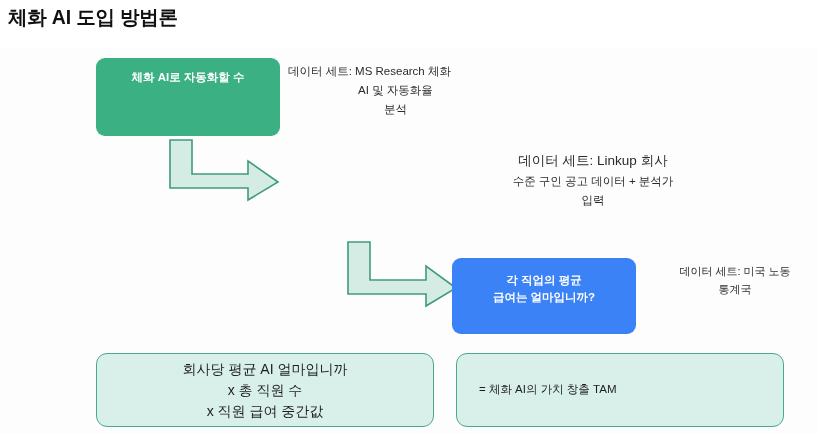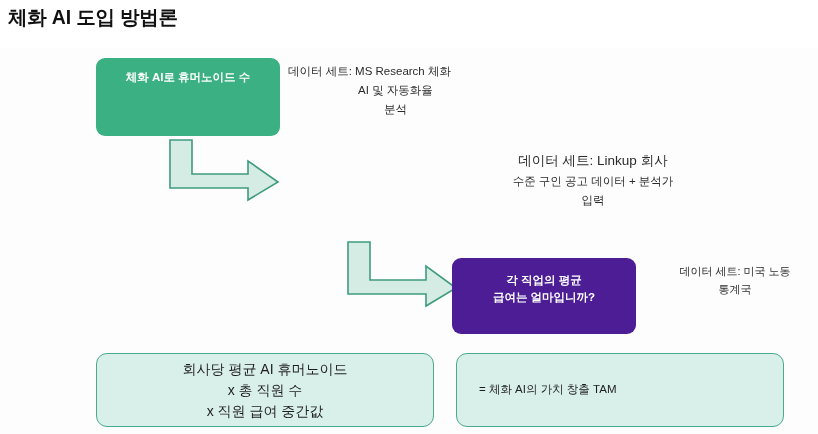--- a/index.html
+++ b/index.html
@@ -67,21 +67,21 @@
     left: 275px; top: 150px;
     width: 181px; height: 82px;
     background: #3bb083;
     padding-top: 7px;
     font-size: 12.5px;
   }
   #qbox-2 .qline.small { font-size: 11px; }
   #qbox-3 {
     left: 452px; top: 258px;
     width: 184px; height: 76px;
-    background: #4c1d95;
+    background: #3b82f6;
     padding-top: 14px;
     font-size: 11.5px;
   }
 
   
   .caption {
     position: absolute;
     text-align: center;
     color: #2b2b2b;
     line-height: 1.65;
@@ -128,21 +128,21 @@
 </head>
 <body>
 
 <div id="slide">
 
   <div class="body-wash"></div>
 
   <div class="slide-title">체화 AI 도입 방법론</div>
 
   <div class="qbox" id="qbox-1">
-    <span class="qline">체화 AI로 휴머노이드 수</span>
+    <span class="qline">체화 AI로 자동화할 수</span>
   </div>
 
   <div class="caption" id="caption-1">
     <span class="cline">데이터 세트: MS Research 체화</span>
     <span class="cline">AI 및 자동화율</span>
     <span class="cline">분석</span>
   </div>
 
   <svg class="arrow" style="left:162px; top:136px;" width="124" height="68" viewBox="0 0 124 68">
     <path d="M 8 4 L 30 4 L 30 38 L 86 38 L 86 25 L 116 46 L 86 64 L 86 52 L 8 52 Z" fill="#d5ece4" stroke="#3f9b7f" stroke-width="1.6" stroke-linejoin="miter"></path>
@@ -163,21 +163,21 @@
     <span class="qline">각 직업의 평균</span>
     <span class="qline">급여는 얼마입니까?</span>
   </div>
 
   <div class="caption" id="caption-3">
     <span class="cline">데이터 세트: 미국 노동</span>
     <span class="cline">통계국</span>
   </div>
 
   <div class="fbox" id="fbox-left">
-    <span class="fline">회사당 평균 AI 휴머노이드</span>
+    <span class="fline">회사당 평균 AI 얼마입니까</span>
     <span class="fline">x 총 직원 수</span>
     <span class="fline">x 직원 급여 중간값</span>
   </div>
 
   <div class="fbox" id="fbox-right">
     <span class="fline">= 체화 AI의 가치 창출 TAM</span>
   </div>
 
 </div>
 

